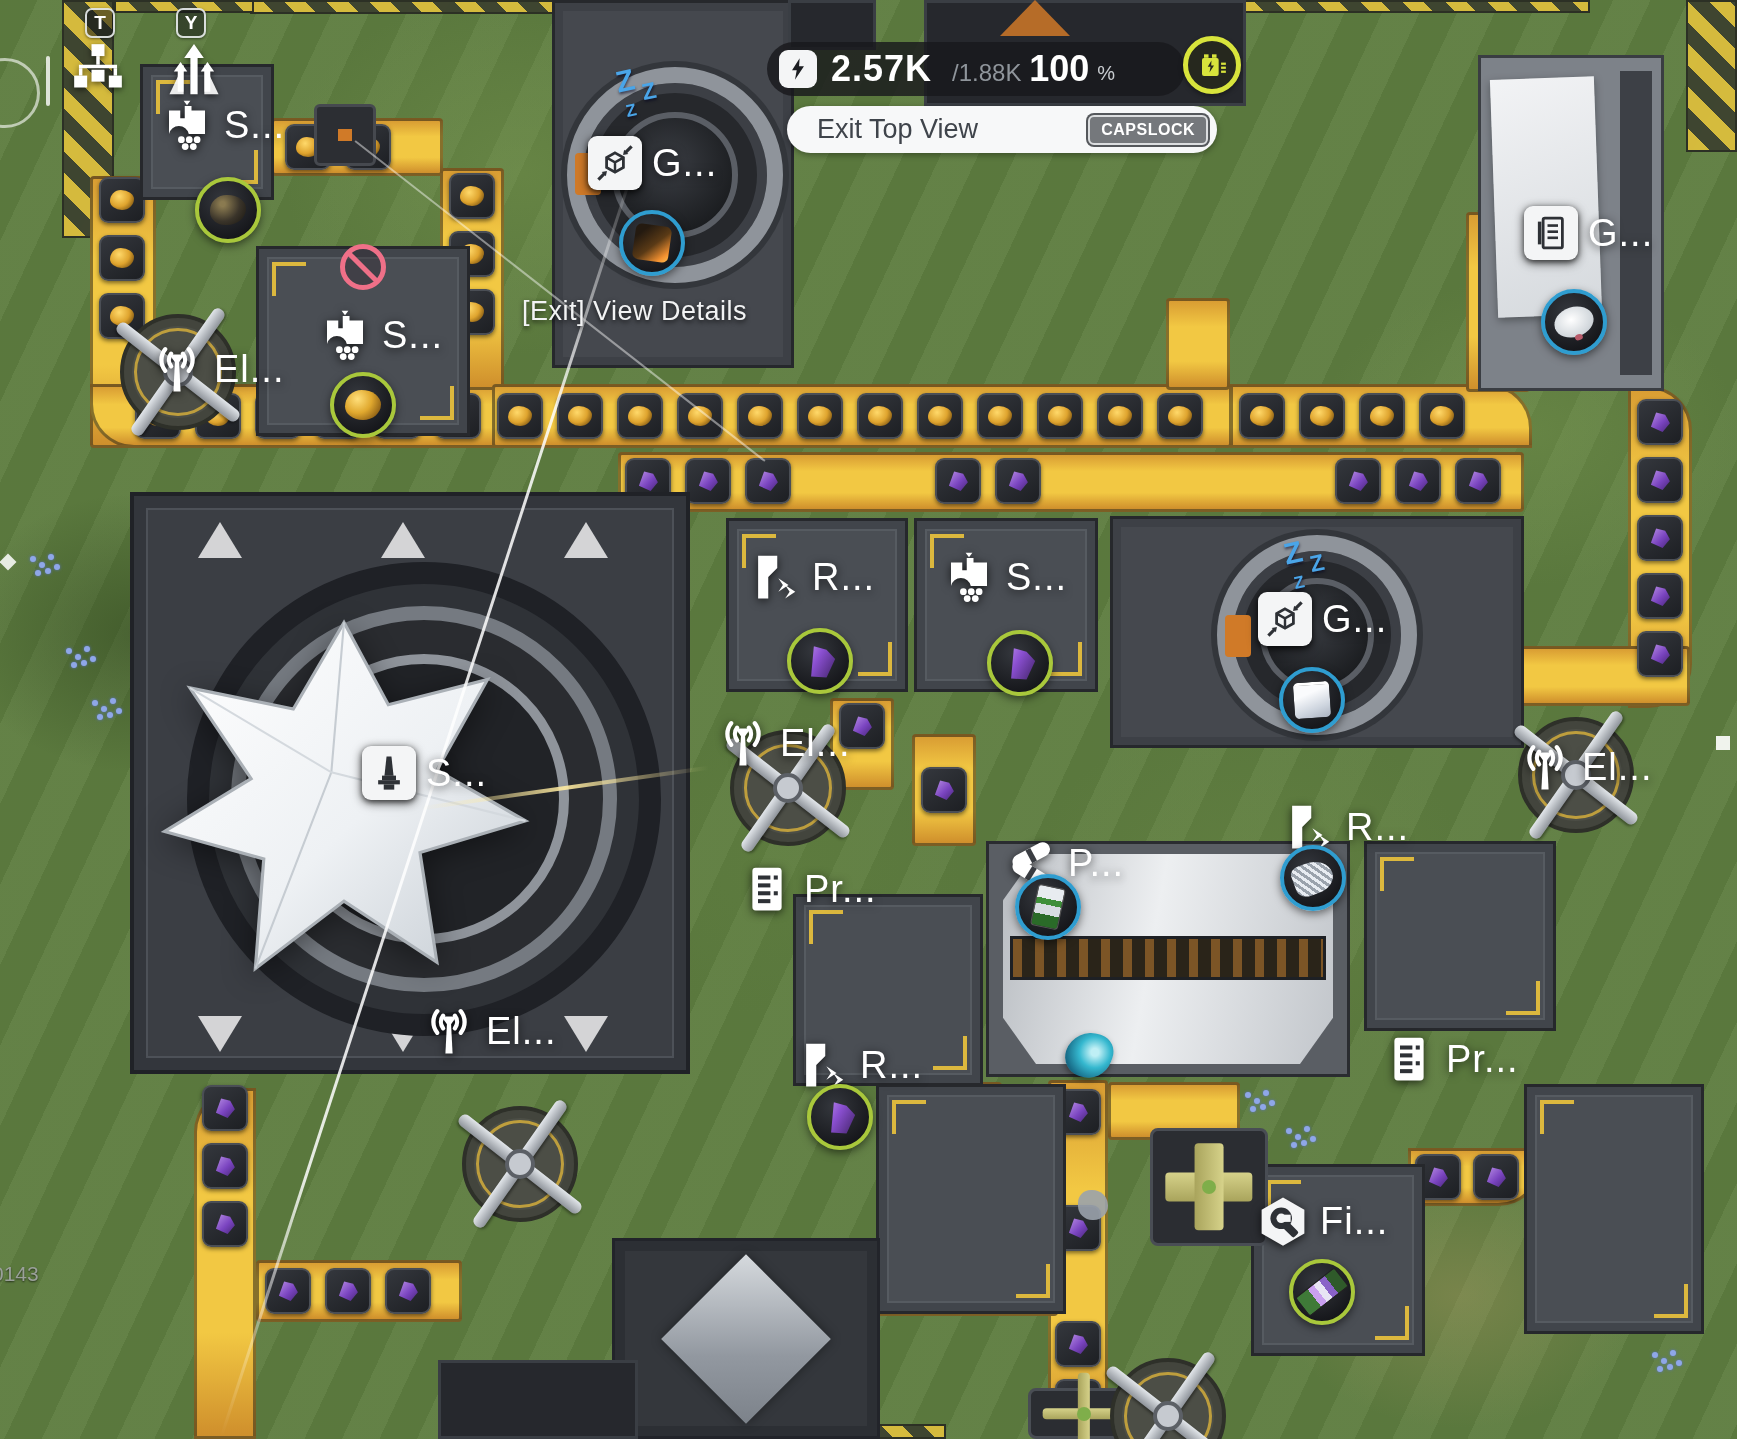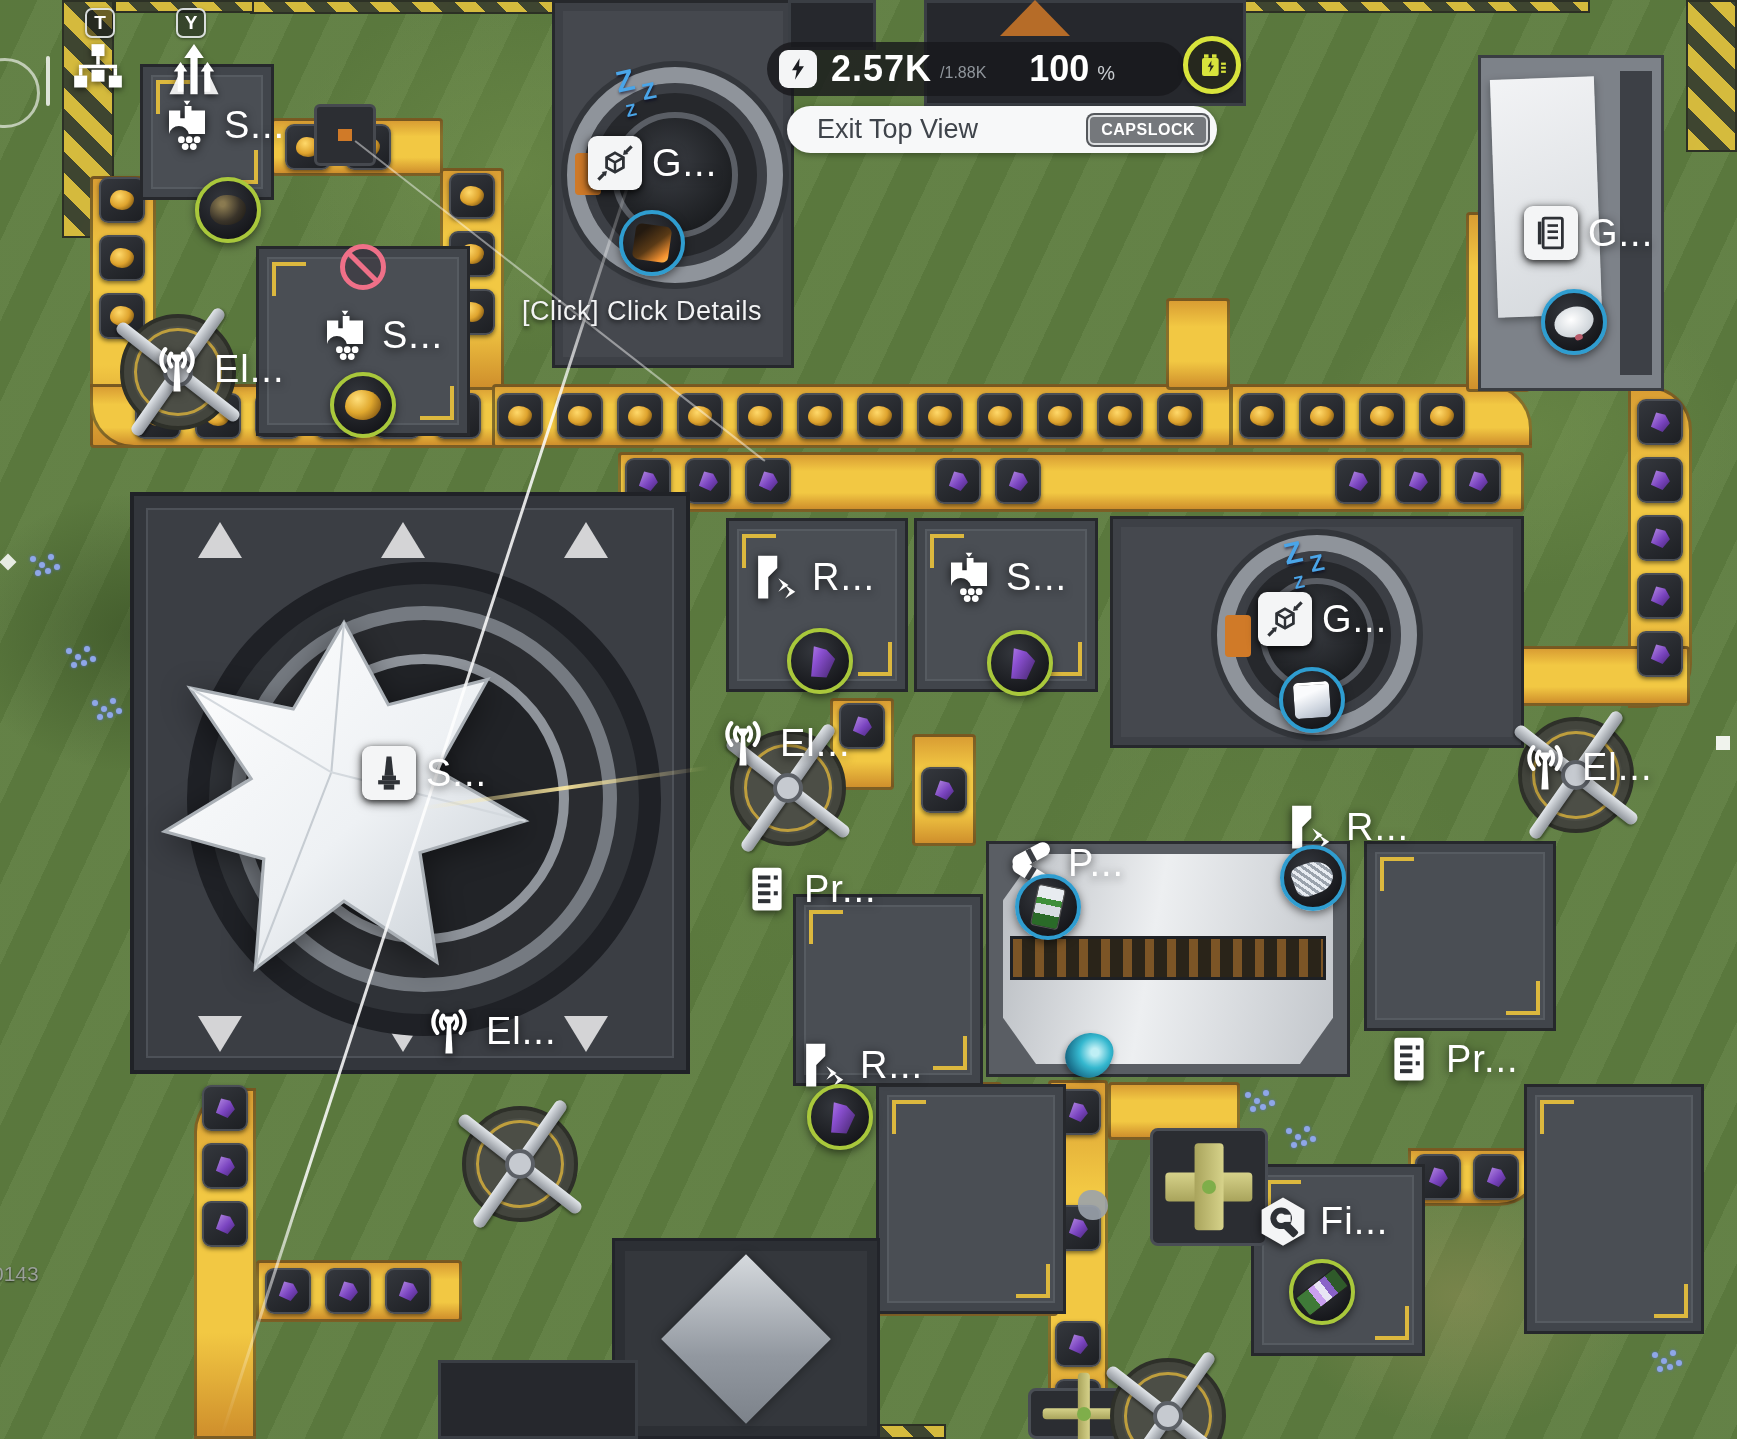--- a/index.html
+++ b/index.html
@@ -119,21 +119,21 @@
   .hud{position:absolute;z-index:50;}
   .keycap{position:absolute;width:30px;height:30px;border-radius:7px;background:rgba(18,20,22,.55);
     border:2px solid rgba(235,238,240,.9);color:#fff;font-size:19px;font-weight:700;
     display:flex;align-items:center;justify-content:center;box-shadow:0 1px 3px rgba(0,0,0,.5);box-sizing:border-box;}
   .keyicon{position:absolute;fill:#fff;filter:drop-shadow(0 2px 3px rgba(0,0,0,.6));}
   .power-pill{position:absolute;left:767px;top:42px;width:418px;height:54px;border-radius:27px;
     background:rgba(24,25,28,.82);display:flex;align-items:center;padding:0 70px 0 12px;box-sizing:border-box;}
   .bolt-box{width:38px;height:38px;border-radius:9px;background:#f4f5f6;display:flex;align-items:center;justify-content:center;}
   .bolt-box svg{width:26px;height:26px;fill:#1c1e22;}
   .pcur{margin-left:14px;font-size:36px;font-weight:700;color:#fff;letter-spacing:1px;}
-  .pmax{margin-left:8px;padding-top:8px;font-size:16px;color:#8f959b;}
+  .pmax{margin-left:20px;padding-top:8px;font-size:24px;color:#8f959b;}
   .ppct{margin-left:auto;font-size:36px;font-weight:600;color:#fff;}
   .ppct-sym{margin-left:8px;padding-top:8px;font-size:20px;color:#c8ccd0;}
   .battery-circle{position:absolute;left:1183px;top:36px;width:58px;height:58px;border-radius:50%;
     background:#26281e;border:5px solid #d8e43c;box-sizing:border-box;display:flex;align-items:center;justify-content:center;
     color:#d8e43c;box-shadow:0 2px 5px rgba(0,0,0,.4);}
   .battery-circle svg{width:32px;height:32px;fill:currentColor;}
   .exit-pill{position:absolute;left:787px;top:106px;width:430px;height:47px;border-radius:24px;background:#f7f8f9;
     display:flex;align-items:center;box-shadow:0 2px 6px rgba(0,0,0,.35);cursor:pointer;}
   .exit-label{margin-left:30px;font-size:27px;color:#3f444b;}
   .capslock-badge{position:absolute;right:9px;top:50%;transform:translateY(-50%);background:#75787c;
@@ -788,15 +788,15 @@
           <use href="#sym-battery-icon"></use>
         </svg>
       </div>
 
     <div class="exit-pill">
       <span class="exit-label">Exit Top View</span>
       <span class="capslock-badge">CAPSLOCK</span>
     </div>
   </div>
 
-  <div class="tooltip">[Click] Click Details</div>
+  <div class="tooltip">[Exit] View Details</div>
   <div class="version">0143</div>
 </div>
 
 </body></html>

